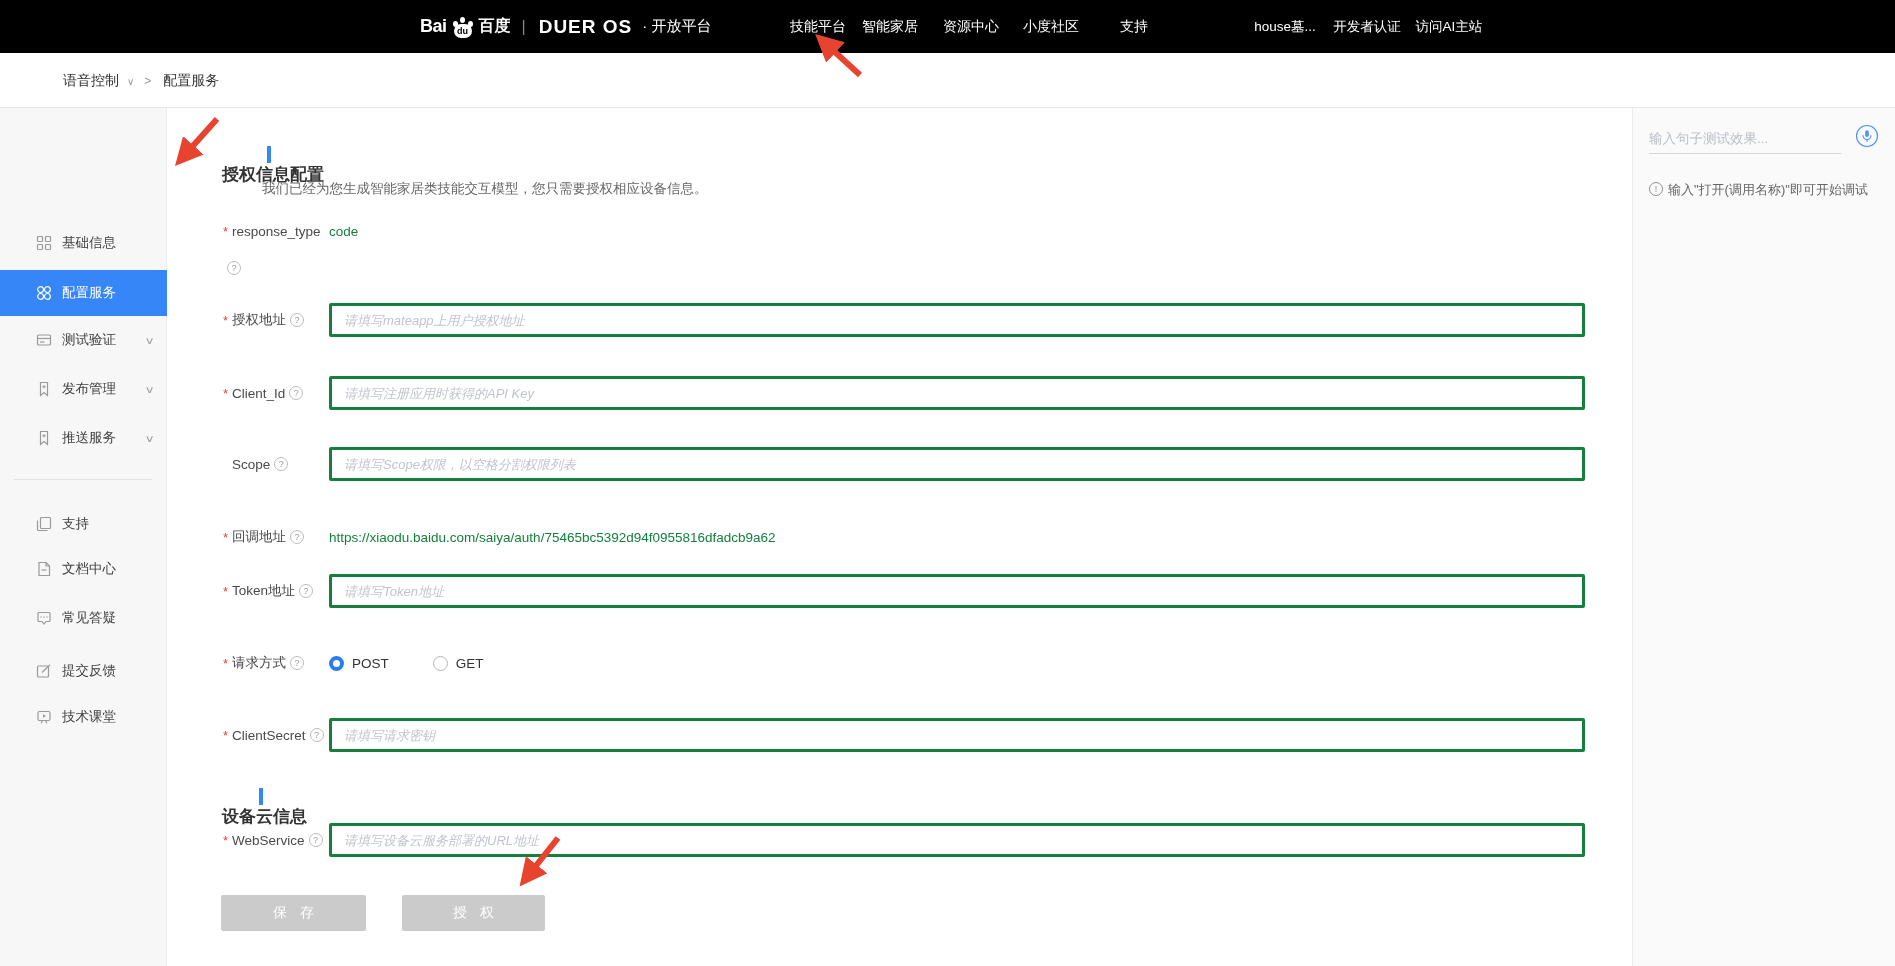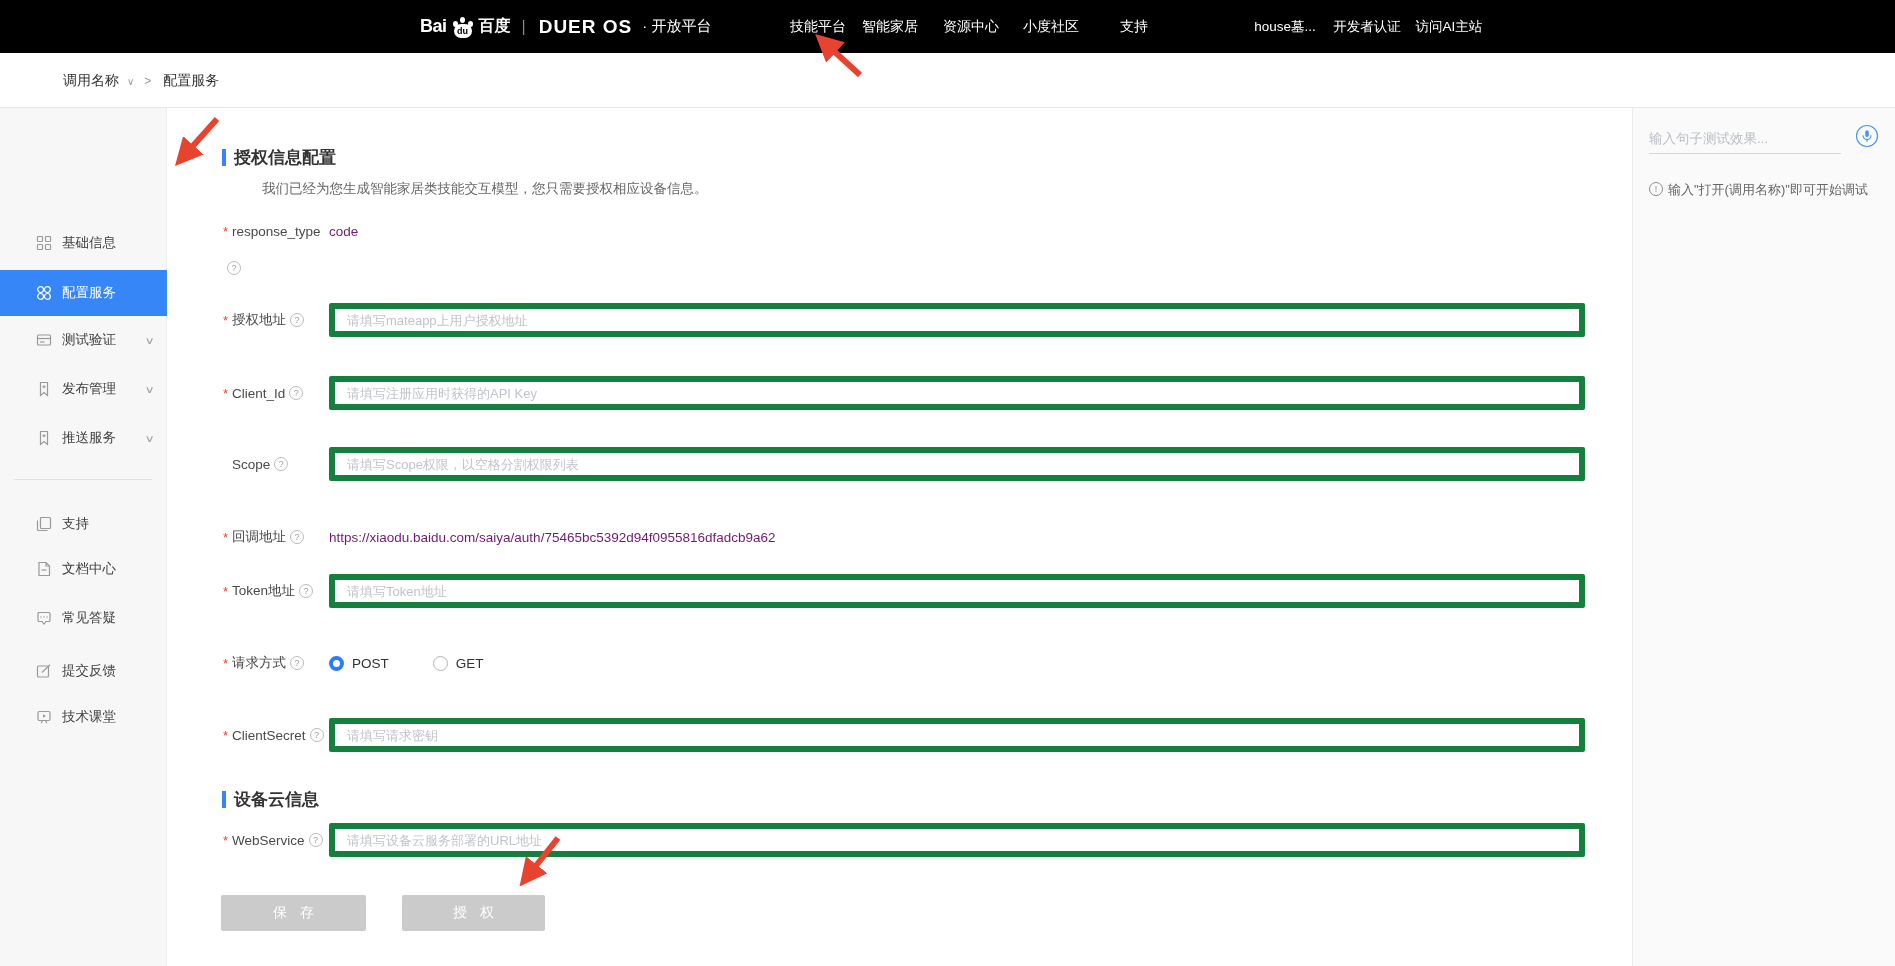--- a/index.html
+++ b/index.html
@@ -40,36 +40,36 @@
     color:#404040; font-size:13.5px; cursor:pointer; }
   .side-item .sicon { margin:0 10px 0 36px; width:16px; height:16px; display:inline-flex; color:#9a9a9a; }
   .side-item .sicon svg { width:16px; height:16px; }
   .side-item.active { background:#3686f7; color:#fff; }
   .side-item.active .sicon { color:#fff; }
   .schev { position:absolute; right:14px; color:#a5a5a5; font-size:10px; transform:scaleX(1.4); }
   .side-divider { position:absolute; left:14px; top:371px; width:138px; height:1px; background:#e3e3e3; }
 
   
   .main { position:absolute; left:168px; top:108px; width:1464px; height:858px; background:#fff; }
-  .sec-title { position:absolute; display:flex; align-items:center; }
+  .sec-title { position:absolute; display:flex; align-items:center;flex-direction:column; }
   .sec-bar { width:4px; height:17px; background:#3686f7; margin-right:8px; }
   .sec-text { font-size:17px; font-weight:bold; color:#333; }
   .sec-desc { position:absolute; font-size:13.5px; color:#666; }
   .frow { position:absolute; left:223px; display:flex; align-items:center; height:34px; }
   .flabel { width:106px; display:flex; align-items:center; font-size:13.5px; color:#4a4a4a; flex:none; }
   .star { color:#f04134; margin-right:4px; font-size:13px; }
   .star.hide { visibility:hidden; }
   .help { width:14px; height:14px; border:1px solid #bcbcbc; border-radius:50%; color:#9aa0a6;
     font-size:9px; display:inline-flex; align-items:center; justify-content:center; margin-left:4px;
     flex:none; cursor:pointer; }
-  .finput { width:1256px; height:34px; border:6px solid #15803d; border-radius:2px; padding:0 12px;
+  .finput { width:1256px; height:34px; border:3px solid #15803d; border-radius:2px; padding:0 12px;
     font-size:13px; color:#333; outline:none; background:#fff;
-    font-family:"Liberation Sans","DejaVu Sans",sans-serif; }
+    font-family:"Liberation Sans","DejaVu Sans",sans-serif;font-style:italic; }
   .finput::placeholder { color:#c0c4cc; }
-  .fvalue { font-size:13.5px; color:#701a75; }
+  .fvalue { font-size:13.5px; color:#15803d; }
   .lonehelp { position:absolute; left:223px; top:261px; }
   .radio { display:flex; align-items:flex-end; margin-right:44px; cursor:pointer; font-size:13.5px; color:#333; }
   .rdot { width:15px; height:15px; border-radius:50%; margin-right:8px; flex:none; }
   .rdot.on { border:4.5px solid #2d7cf7; background:#fff; }
   .rdot.off { border:1px solid #b5b5b5; background:#fff; }
   .btn { position:absolute; top:895px; height:36px; background:#cbcbcb; border:none; border-radius:2px;
     color:#fff; font-size:14px; letter-spacing:13px; text-indent:13px; cursor:pointer;
     font-family:"Liberation Sans","DejaVu Sans",sans-serif; }
 
   
@@ -113,21 +113,21 @@
     <div class="topnav-item" style="left:971px">资源中心</div>
     <div class="topnav-item" style="left:1051px">小度社区</div>
     <div class="topnav-item" style="left:1134px">支持</div>
     <div class="topnav-item sm" style="left:1285px">house墓...</div>
     <div class="topnav-item sm" style="left:1367px">开发者认证</div>
     <div class="topnav-item sm" style="left:1449px">访问AI主站</div>
   </div>
 
   <div class="crumbbar">
     <div class="inner">
-      <span>调用名称</span>
+      <span>语音控制</span>
       <span class="crumb-caret">∨</span>
       <span class="crumb-sep">&gt;</span>
       <span>配置服务</span>
     </div>
   </div>
 
   <div class="sidebar">
 
     <div class="side-item" style="top:112px">
       <span class="sicon">

